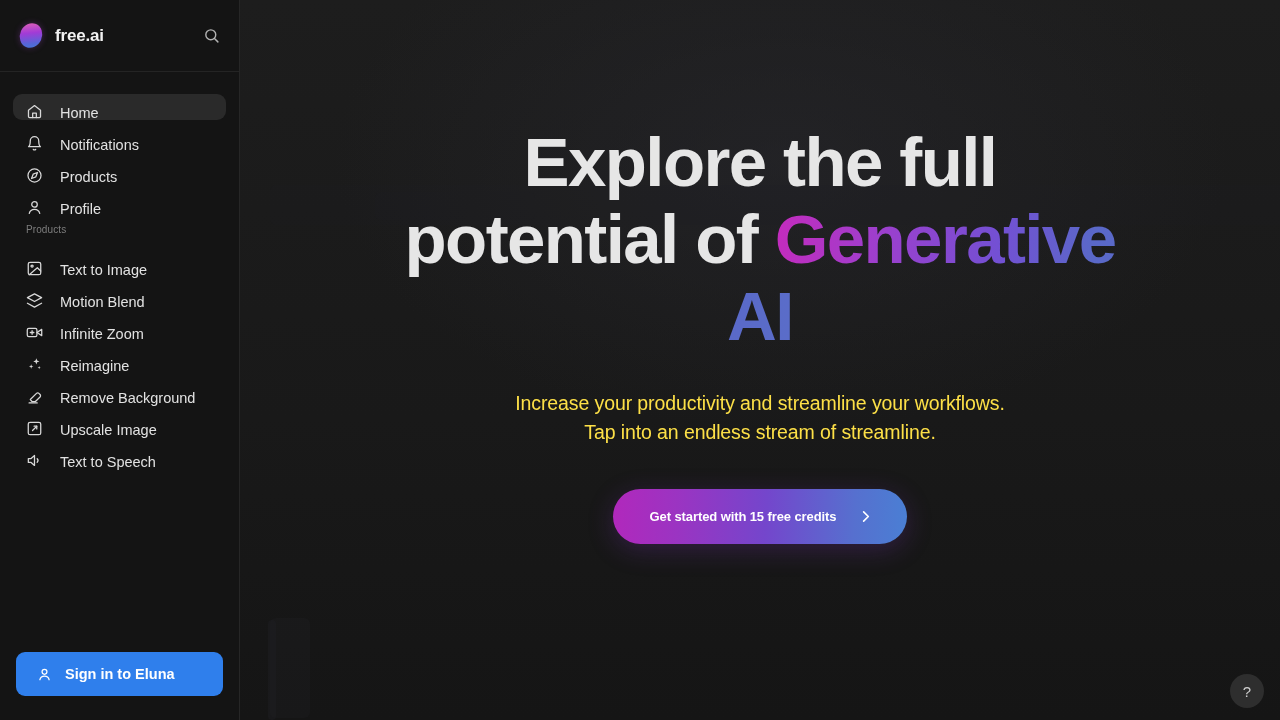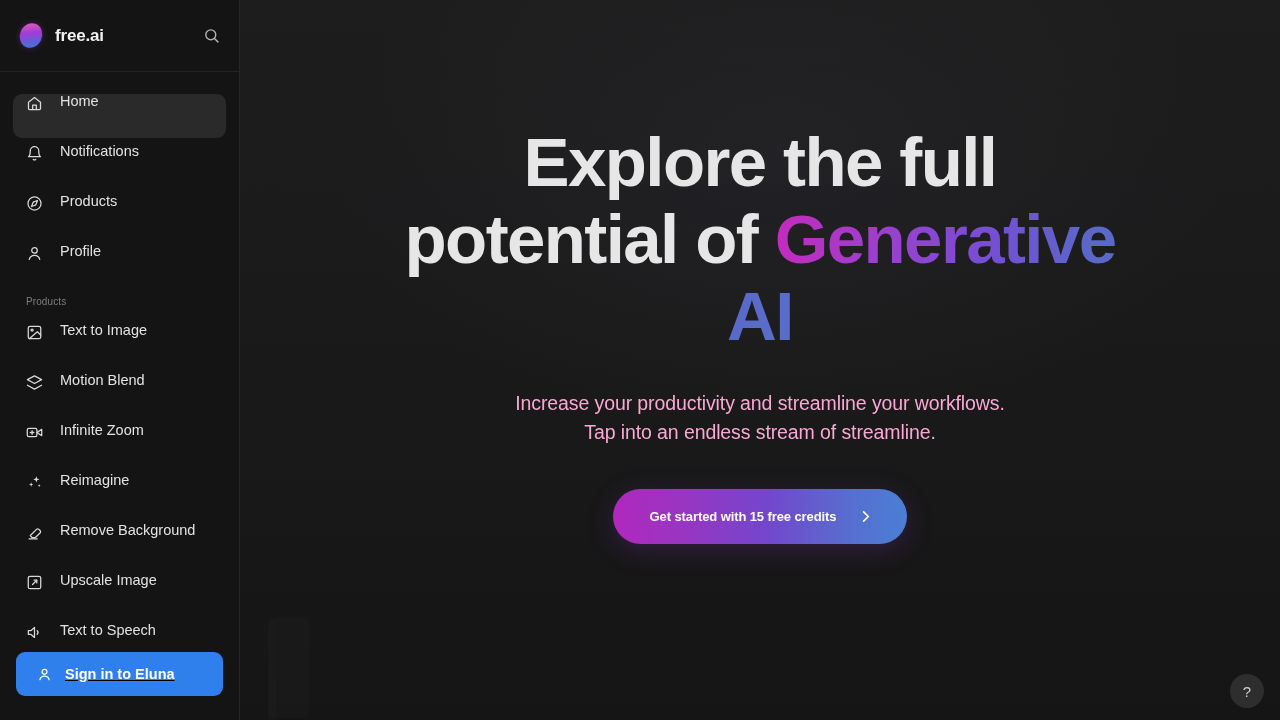--- a/index.html
+++ b/index.html
@@ -46,24 +46,24 @@
     margin-left: auto;
     width: 24px; height: 24px;
     display: flex; align-items: center; justify-content: center;
     color: #b3b3b3;
     cursor: pointer;
   }
 
   .nav-scroll { flex: 1; padding-top: 22px; overflow: hidden; }
 
   .nav-item {
-    height: 44px;
+    height: 26px;
     margin: 0 13px 6px 13px;
     padding: 0 12px;
-    display: flex; align-items: flex-start;
+    display: flex; align-items: flex-end;
     border-radius: 9px;
     color: #e2e2e2;
     font-size: 14.5px;
     cursor: pointer;
     white-space: nowrap;
   }
   .nav-item.active { background: #2a2a2a; }
   .nav-item .ico {
     width: 18px; height: 18px;
     display: flex; align-items: center; justify-content: center;
@@ -73,21 +73,21 @@
   }
   .nav-item .lbl { line-height: 1; }
   .section-label {
     color: #7d7d7d;
     font-size: 10px;
     padding: 0 0 0 26px;
     margin: 8px 0 16px 0;
     letter-spacing: .1px;
   }
 
-  .signin-wrap { padding: 0 16px 24px 16px; text-decoration: underline; }
+  .signin-wrap { padding: 0 16px 24px 16px; }
   .signin-btn {
     width: 207px; height: 44px;
     background: #2f7fec;
     border: none; border-radius: 9px;
     color: #fff;
     font-family: "Liberation Sans", sans-serif;
     font-size: 14.5px; font-weight: bold;
     display: flex; align-items: center;
     padding-left: 20px;
     cursor: pointer;
@@ -139,21 +139,21 @@
   .grad-text {
     background: linear-gradient(95deg, #c42bbd 0%, #9d3fcd 26%, #7350d3 55%, #5a68c8 78%, #5a6dc9 100%);
     -webkit-background-clip: text;
     background-clip: text;
     -webkit-text-fill-color: transparent;
     color: transparent;
   }
   .subhead {
     margin-top: 34px;
     text-align: center;
-    color: #f9a8d4;
+    color: #fde047;
     font-size: 19.5px;
     line-height: 29px;
     letter-spacing: -.1px;
   }
   .cta-wrap { margin-top: 42px; }
   .cta {
     height: 55px;
     padding: 0 34px 0 37px;
     border: none;
     border-radius: 28px;

